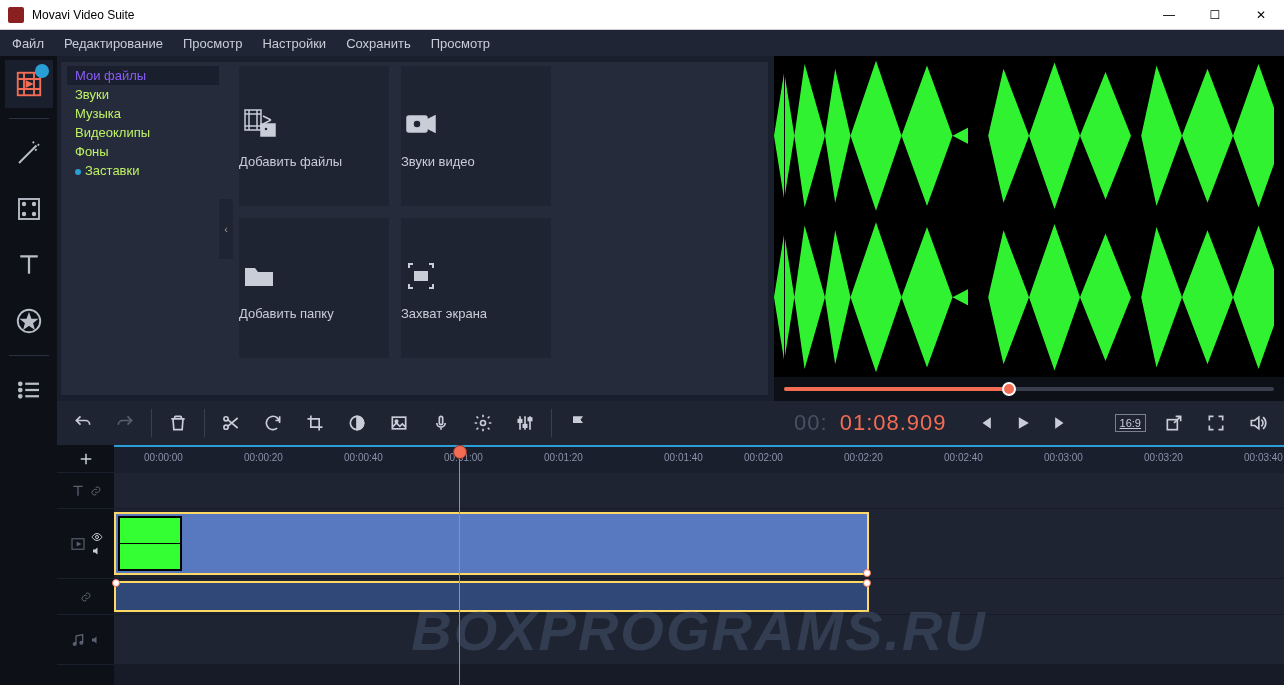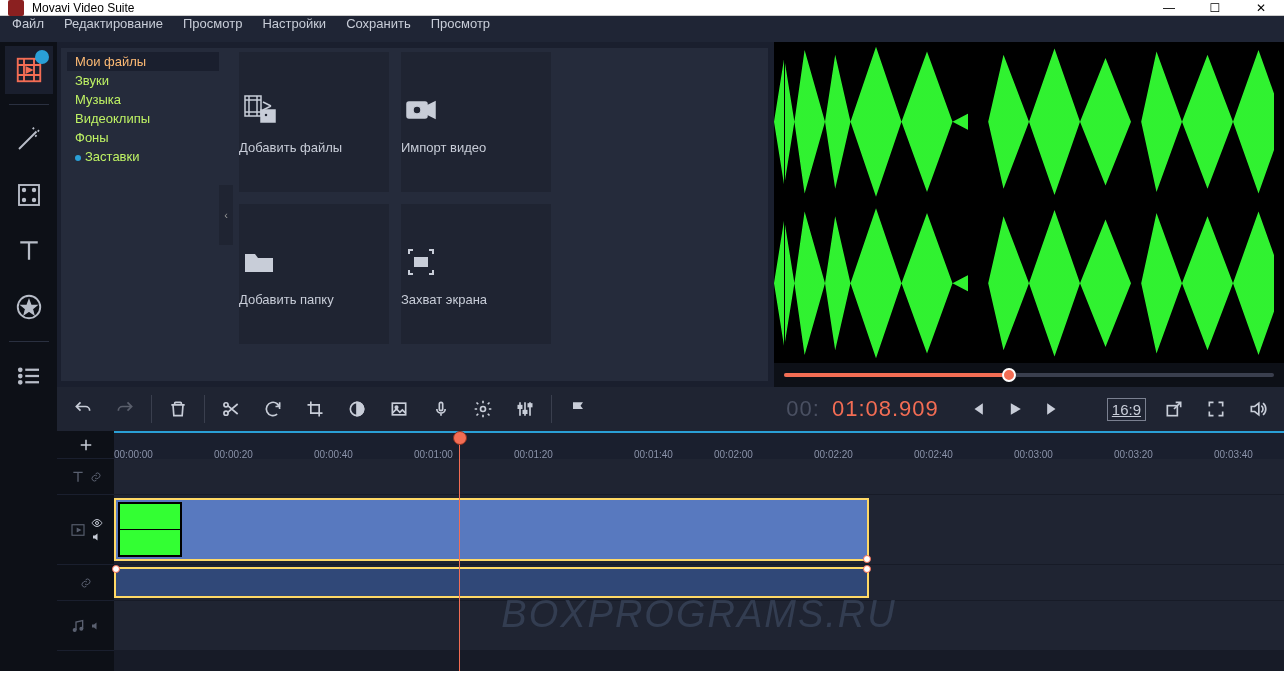--- a/index.html
+++ b/index.html
@@ -1,39 +1,39 @@
 <!DOCTYPE html>
 <html><head>
 <meta charset="utf-8">
 <style>
 * { margin:0; padding:0; box-sizing:border-box; font-family:"Segoe UI",Arial,sans-serif; }
 html,body { width:1284px; height:685px; overflow:hidden; }
-.titlebar { height:16px; background:#fff; display:flex; align-items:center; padding-left:8px; border-bottom:1px solid #ccc; }
+.titlebar { height:30px; background:#fff; display:flex; align-items:center; padding-left:8px; border-bottom:1px solid #ccc; }
 .titlebar-icon { width:16px; height:16px; background:#8b2020; margin-right:8px; border-radius:2px; }
 .titlebar-text { font-size:12px; color:#000; flex:1; }
 .winbtns { display:flex; height:100%; }
 .winbtn { width:46px; display:flex; align-items:center; justify-content:center; font-size:12px; color:#000; }
 .app { height:655px; background:#1a1f2e; display:flex; flex-direction:column; }
-.menubar { height:26px; background:#1f2535; display:flex; padding:0 12px; gap:20px; color:#c8cdd8; font-size:13px; }
+.menubar { height:26px; background:#1f2535; display:flex; align-items:center; padding:0 12px; gap:20px; color:#c8cdd8; font-size:13px; }
 .menubar span { cursor:pointer; }
 .main { flex:1; display:flex; }
 .left-tools { width:57px; background:#0d1017; display:flex; flex-direction:column; align-items:center; padding-top:4px; gap:8px; }
 .ltool { width:48px; height:48px; display:flex; align-items:center; justify-content:center; color:#b8bdc8; position:relative; }
 .ltool.active { background:#1a1f2e; }
 .ltool svg { width:30px; height:30px; }
 .ltool .badge { position:absolute; top:4px; right:4px; width:14px; height:14px; background:#2a9fd6; border-radius:50%; }
 .ltool.sep { height:1px; width:40px; background:#2a3040; margin:2px 0; }
 .center { flex:1; display:flex; flex-direction:column; }
 .upper { flex:1; display:flex; background:#1a1f2e; }
 .import-panel { flex:1; background:#252b3b; margin:6px 4px 6px 4px; display:flex; flex-direction:column; position:relative; }
 .import-title { text-align:center; color:#c8cdd8; font-size:22px; padding:14px 0 10px; }
 .import-body { display:flex; flex:1; }
 .cat-list { width:158px; padding:4px 0 4px 6px; }
 .cat-item { padding:2px 8px; font-size:13px; color:#bef264; cursor:pointer; }
-.cat-item.active { background:#1a1f2e; color:#fdba74; }
+.cat-item.active { background:#1a1f2e; color:#8b5cf6; }
 .cat-item .dot { display:inline-block; width:6px; height:6px; background:#2a9fd6; border-radius:50%; margin-right:4px; vertical-align:middle; }
 .collapse-handle { position:absolute; left:158px; top:50%; transform:translateY(-50%); width:14px; height:60px; background:#1f2432; display:flex; align-items:center; justify-content:center; color:#999; font-size:11px; }
 .tiles { flex:1; display:grid; grid-template-columns:150px 150px; grid-template-rows:140px 140px; gap:12px; padding:4px 0 0 20px; align-content:start; }
 .tile { background:#1f2432; display:flex; flex-direction:column; align-items:flex-start; justify-content:center; gap:10px; color:#c8cdd8; font-size:13px; text-align:center; }
 .tile svg { width:40px; height:40px; }
 .preview { width:510px; background:#0d1017; margin:0 0 0 2px; display:flex; flex-direction:column; }
 .waveform { flex:1; background:#000; display:flex; flex-direction:column; gap:2px; padding:0; }
 .wave { flex:1; background:#000; position:relative; overflow:hidden; }
 .wave::before { content:""; position:absolute; inset:0; background:
   linear-gradient(to right,
@@ -48,40 +48,40 @@
 .prog-fill { position:absolute; left:0; top:0; height:100%; width:46%; background:#f36d54; border-radius:2px; }
 .prog-knob { position:absolute; left:46%; top:50%; transform:translate(-50%,-50%); width:14px; height:14px; background:#f36d54; border:2px solid #fff; border-radius:50%; }
 .toolbar { height:44px; background:#1f2432; display:flex; align-items:center; padding:0 8px; gap:6px; }
 .tbtn { width:36px; height:36px; display:flex; align-items:center; justify-content:center; color:#c8cdd8; }
 .tbtn svg { width:20px; height:20px; }
 .tbtn.disabled { opacity:.35; }
 .tdiv { width:1px; height:28px; background:#3a3f4e; margin:0 2px; }
 .timecode { font-family:"Consolas",monospace; font-size:22px; color:#4a5062; letter-spacing:1px; margin-left:auto; padding:0 14px; }
 .timecode .h { color:#f36d54;margin-left:12px; }
 .playbtns { display:flex; gap:2px; }
-.aspect { border:1px solid #7a8090; padding:2px 4px; font-size:15px; color:#c8cdd8; margin:0 4px;text-decoration:underline; }
+.aspect { border:1px solid #7a8090; padding:2px 4px; font-size:11px; color:#c8cdd8; margin:0 4px;text-decoration:underline; }
 .timeline { height:240px; background:#171b27; display:flex; }
 .tl-left { width:57px; background:#0d1017; display:flex; flex-direction:column; }
 .tl-row-head { height:var(--h,40px); display:flex; align-items:center; justify-content:center; gap:4px; color:#5a6070; font-size:14px; border-bottom:1px solid #1a1f2e; }
 .tl-right { flex:1; display:flex; flex-direction:column; position:relative; }
 .ruler { height:28px; background:#1a1f2e; border-top:2px solid #2a9fd6; position:relative; font-size:10px; color:#8a92a8; }
-.ruler-tick { position:absolute; top:16px; }
+.ruler-tick { position:absolute; top:5px;margin-left:30px; }
 .playhead { position:absolute; top:0; bottom:0; left:345px; width:1px; background:#f36d54; z-index:10; }
 .playhead::before { content:""; position:absolute; top:0; left:-6px; width:12px; height:12px; background:#f36d54; border-radius:50%; border:1px solid #8b3020; }
 .track { height:var(--h,40px); background:#1f2432; border-bottom:1px solid #171b27; position:relative; }
 .track.text { --h:36px; }
 .track.video { --h:70px; }
 .track.audio { --h:36px; }
 .track.music { --h:50px; }
 .clip { position:absolute; top:3px; bottom:3px; left:0; width:755px; background:#5879bf; border:2px solid #ffd966; }
 .clip.audio { top:2px; bottom:2px; background:#304878; }
 .clip-thumb { position:absolute; left:2px; top:2px; bottom:2px; width:64px; background:#000; }
 .clip-thumb::before { content:""; position:absolute; inset:2px; background:linear-gradient(#3f3 50%, #000 50%, #3f3 52%); }
 .handle { position:absolute; width:8px; height:8px; background:#fff; border:1px solid #f36d54; border-radius:50%; }
-.watermark { position:absolute; left:50%; bottom:35px; transform:translateX(-50%); font-size:38px; font-weight:normal; font-style:italic; color:rgba(90,110,140,.35); letter-spacing:2px; pointer-events:none; z-index:20; font-family:Arial; }
+.watermark { position:absolute; left:50%; bottom:22px; transform:translateX(-50%); font-size:56px; font-weight:bold; font-style:italic; color:rgba(90,110,140,.35); letter-spacing:2px; pointer-events:none; z-index:20; font-family:Arial; }
 </style>
 </head>
 <body>
 
 <div class="titlebar">
   <div class="titlebar-icon"></div>
   <div class="titlebar-text">Movavi Video Suite</div>
   <div class="winbtns">
     <div class="winbtn">—</div>
     <div class="winbtn">☐</div>
@@ -171,21 +171,21 @@
                     <circle cx="27" cy="25" r="2" fill="#1f2432"></circle>
                   </svg>
                 <span>Добавить файлы</span>
               </div>
               <div class="tile">
                 <svg viewBox="0 0 40 40" fill="none" stroke="#c8cdd8" stroke-width="1.5">
                     <rect x="6" y="12" width="20" height="16" rx="2" fill="#c8cdd8"></rect>
                     <polygon points="26,16 34,12 34,28 26,24" fill="#c8cdd8"></polygon>
                     <circle cx="16" cy="20" r="4" fill="#1f2432"></circle>
                   </svg>
-                <span>Импорт видео</span>
+                <span>Звуки видео</span>
               </div>
               <div class="tile">
                 <svg viewBox="0 0 40 40" fill="#c8cdd8">
                     <path d="M6 12h10l3 4h15v14H6z"></path>
                   </svg>
                 <span>Добавить папку</span>
               </div>
               <div class="tile">
                 <svg viewBox="0 0 40 40" fill="none" stroke="#c8cdd8" stroke-width="2">
                     <path d="M8 12v-4h4M28 8h4v4M32 28v4h-4M12 32h-4v-4"></path>

